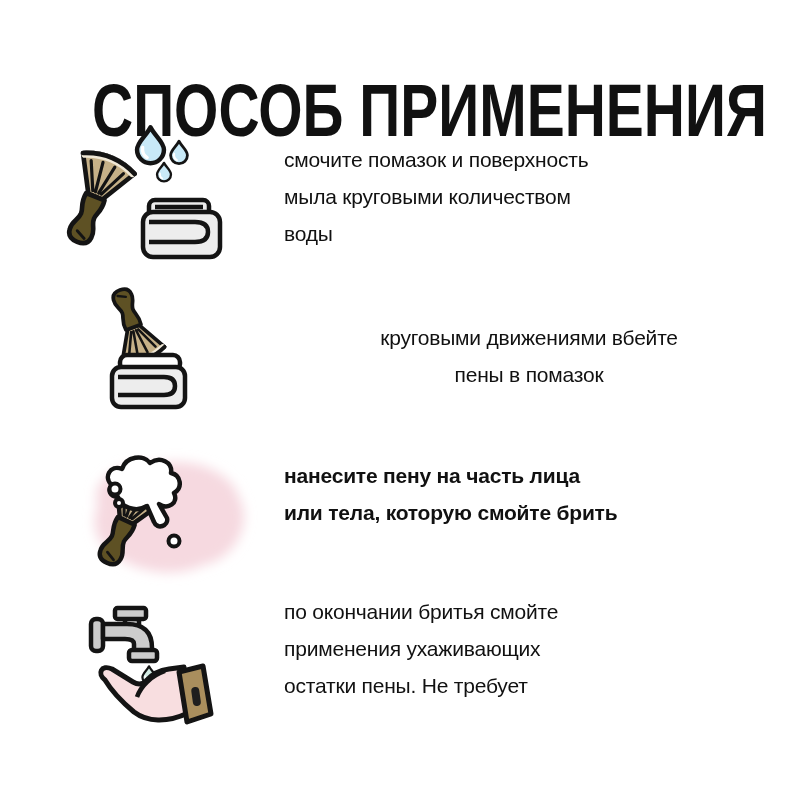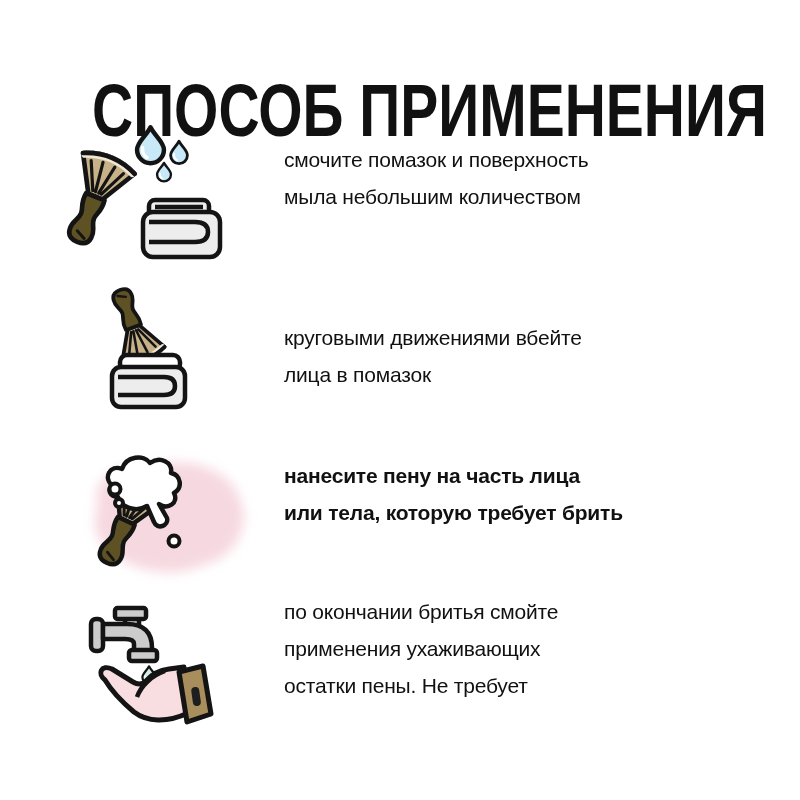--- a/index.html
+++ b/index.html
@@ -19,21 +19,21 @@
   .i1 { left:65px;  top:118px; }
   .i2 { left:90px;  top:285px; }
   .i3 { left:68px;  top:445px; }
   .i4 { left:75px;  top:592px; }
   .step-text {
     position:absolute; left:284px; width:490px;
     font-size:21px; line-height:37px; letter-spacing:-0.2px;
     color:var(--text,#111);
   }
   .t1 { top:141px; }
-  .t2 { top:319px; }
+  .t2 { top:319px;text-align:center; }
   .t3 { top:457px;font-weight:bold; }
   .t4 { top:593px; }
   .defs { position:absolute; width:0; height:0; overflow:hidden; }
   .drop-body { fill:var(--drop-fill, var(--water-drop,#c8e9f7)); }
   svg .ln { stroke:var(--outline,#111); fill:none; }
 </style>
 </head>
 <body>
 
 <div class="canvas">
@@ -68,36 +68,37 @@
       </g>
 
       <use href="#def-drop" transform="translate(85.5,25) scale(1.12)"></use>
       <use href="#def-drop" transform="translate(114,33) scale(0.7)"></use>
       <use href="#def-drop" transform="translate(99,53) scale(0.58)"></use>
 
       <use href="#def-brush" transform="translate(46,40) rotate(22) scale(0.58)"></use>
     </svg>
     <div class="step-text t1">
       <div>смочите помазок и поверхность</div>
-      <div>мыла небольшим количеством</div>
+      <div>мыла круговыми количеством</div>
+      <div>воды</div>
     </div>
   </div>
 
   <div class="step">
     <svg class="icon i2" width="160" height="150" viewBox="0 0 160 150">
       <use href="#def-brush" transform="translate(55,74) rotate(160) scale(0.47)"></use>
       <g stroke="var(--outline,#141414)" stroke-width="4.5" stroke-linejoin="round">
         <rect x="30" y="70" width="60" height="16" rx="7" fill="var(--foam,#ffffff)"></rect>
         <rect x="22" y="82" width="73" height="40" rx="9" fill="var(--container,#ededed)"></rect>
         <path class="ln" d="M 28,92 L 74,92 Q 85,92 85,101 Q 85,110 74,110 L 28,110"></path>
       </g>
     </svg>
     <div class="step-text t2">
       <div>круговыми движениями вбейте</div>
-      <div>лица в помазок</div>
+      <div>пены в помазок</div>
     </div>
   </div>
 
   <div class="step">
     <svg class="icon i3" width="190" height="150" viewBox="0 0 190 150">
       <defs>
           <filter id="soft" x="-30%" y="-30%" width="160%" height="160%">
         <feGaussianBlur stdDeviation="6"></feGaussianBlur>
           </filter>
         </defs>
@@ -105,21 +106,21 @@
       <use href="#def-brush" transform="translate(75,40) rotate(25) scale(0.55)"></use>
       <g stroke="var(--outline,#141414)" stroke-width="4.5" stroke-linejoin="round">
         <path d="M 44,40 C 35,33 42,19 54,24 C 58,11 76,9 82,18 C 92,11 105,17 103,28 C 113,30 115,43 106,48 C 111,58 100,65 91,59 L 99,73 C 101,81 89,85 86,77 L 79,61 C 68,68 52,62 50,52 C 42,52 39,45 44,40 Z" fill="var(--foam,#ffffff)"></path>
         <circle cx="47" cy="44" r="5.5" fill="var(--foam,#ffffff)" stroke-width="4"></circle>
         <circle cx="51" cy="58" r="4" fill="var(--foam,#ffffff)" stroke-width="4"></circle>
         <circle cx="106" cy="96" r="5.5" fill="var(--foam,#ffffff)" stroke-width="4"></circle>
       </g>
     </svg>
     <div class="step-text t3">
       <div>нанесите пену на часть лица</div>
-      <div>или тела, которую требует брить</div>
+      <div>или тела, которую смойте брить</div>
     </div>
   </div>
 
   <div class="step">
     <svg class="icon i4" width="180" height="160" viewBox="0 0 180 160">
 
       <g stroke="var(--outline,#141414)" stroke-width="4.5" stroke-linejoin="round">
         <rect x="50" y="26" width="14" height="8" fill="var(--faucet,#cccccc)"></rect>
         <rect x="40" y="16" width="31" height="11" rx="2.5" fill="var(--faucet,#cccccc)"></rect>
         <rect x="16" y="27" width="12" height="32" rx="5" fill="var(--faucet,#cccccc)"></rect>

